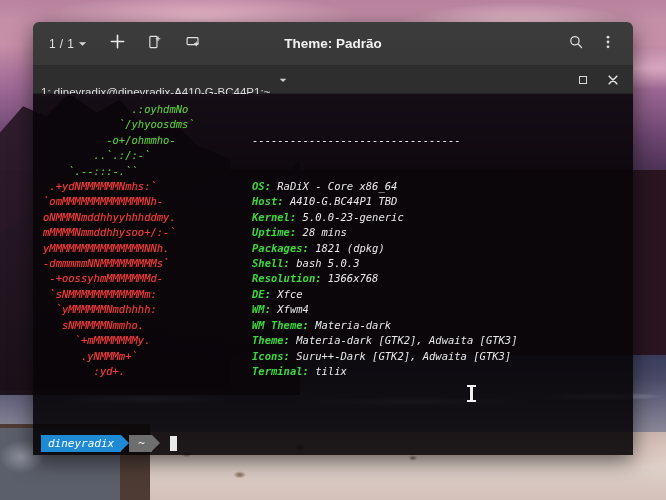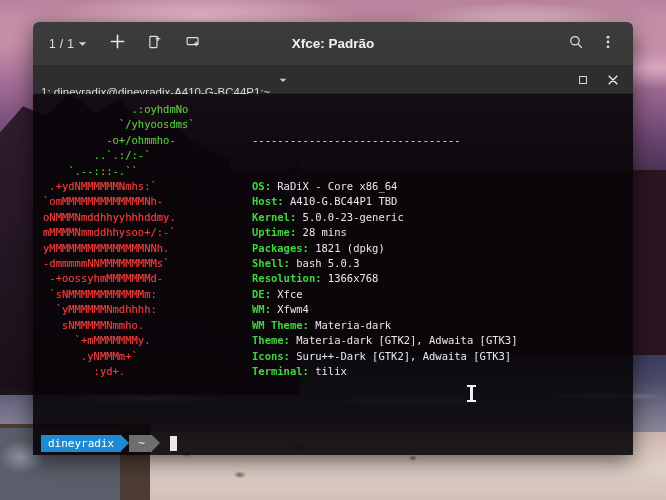--- a/index.html
+++ b/index.html
@@ -167,20 +167,21 @@
   .tb-btn { color: #d8d8d8; cursor: pointer; display: flex; align-items: center; justify-content: center; width: 16px; height: 16px; }
   .sq-ico { width: 8px; height: 8px; border: 1.5px solid #d8d8d8; }
 
   
   .terminal {
     flex: 1;
     position: relative;
     background: rgba(8,4,8,.90);
     overflow: hidden;
     padding: 8px 10px 0 10px;
+    font-style: italic;
   }
   .term-body {
     display: flex;
     font-family: "DejaVu Sans Mono", "Liberation Mono", monospace;
     font-size: 10.5px;
     line-height: 15.4px;
     white-space: pre;
   }
   .ascii-art {
     color: #ef3b3b;
@@ -295,21 +296,21 @@
         <div class="hb-btn">
           <span>
             <svg width="16" height="16" viewBox="0 0 18 18">
               <rect x="2.4" y="4" width="12.2" height="8" rx="1" fill="none" stroke="#e0e0e0" stroke-width="1.3"></rect>
               <path d="M12.6 9 V13.2 M10.5 11.1 H14.7" stroke="#e0e0e0" stroke-width="1.3" stroke-linecap="round"></path>
             </svg>
           </span>
         </div>
       </div>
 
-      <div class="hb-title">Xfce: Padrão</div>
+      <div class="hb-title">Theme: Padrão</div>
 
       <div class="hb-right">
         <div class="hb-btn">
           <span>
             <svg width="16" height="16" viewBox="0 0 18 18">
               <circle cx="7.8" cy="7.6" r="4.7" fill="none" stroke="#dcdcdc" stroke-width="1.4"></circle>
               <path d="M11.4 11.2 L15.2 15.2" stroke="#dcdcdc" stroke-width="1.4" stroke-linecap="round"></path>
             </svg>
           </span>
         </div>

